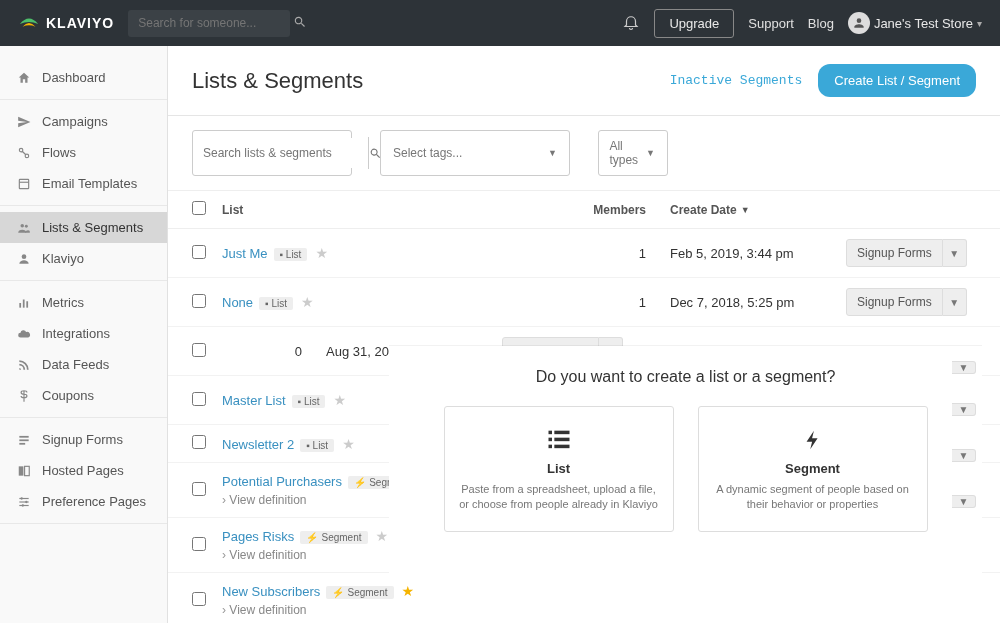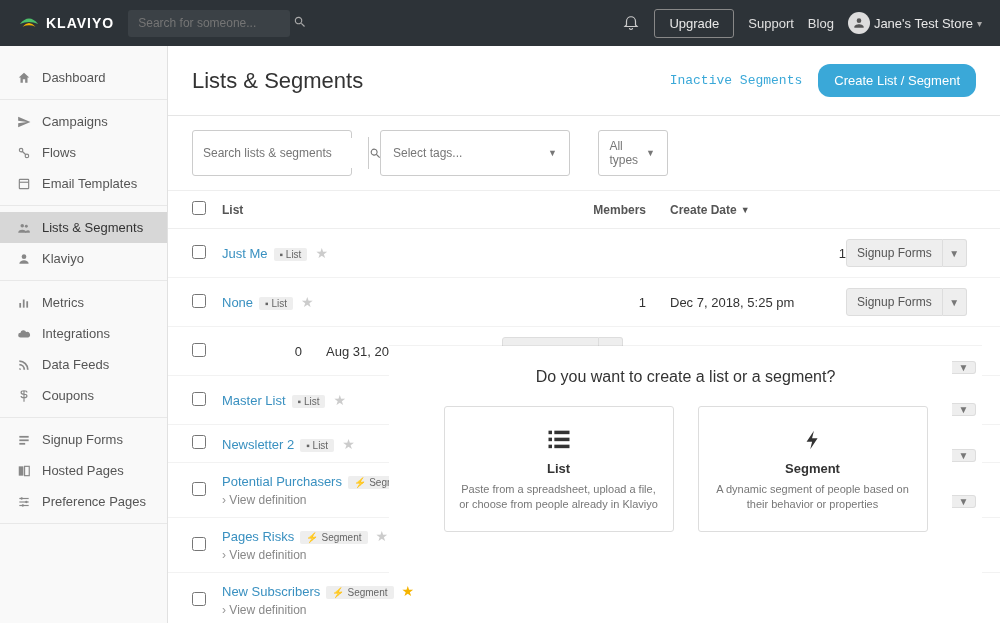--- a/index.html
+++ b/index.html
@@ -275,20 +275,21 @@
               </span></div>
           <div class="col-actions"></div>
         </div>
         <div id="tbody">
             <div class="trow">
               <div class="col-check"><input type="checkbox" style=""></div>
               <div class="col-list">
                 <div><span class="name-link">Just Me</span><span class="badge">▪ List</span><span class="star">★</span></div>
               </div>
               <div class="col-members">1</div>
+              <div class="col-date">Feb 5, 2019, 3:44 pm</div>
               <div class="col-actions">
                 <div class="actions">
                   <button class="signup-btn">Signup Forms</button>
                   <span class="caret-btn">▼</span>
                 </div>
               </div>
             </div>
             <div class="trow">
               <div class="col-check"><input type="checkbox" style=""></div>
               <div class="col-list">

